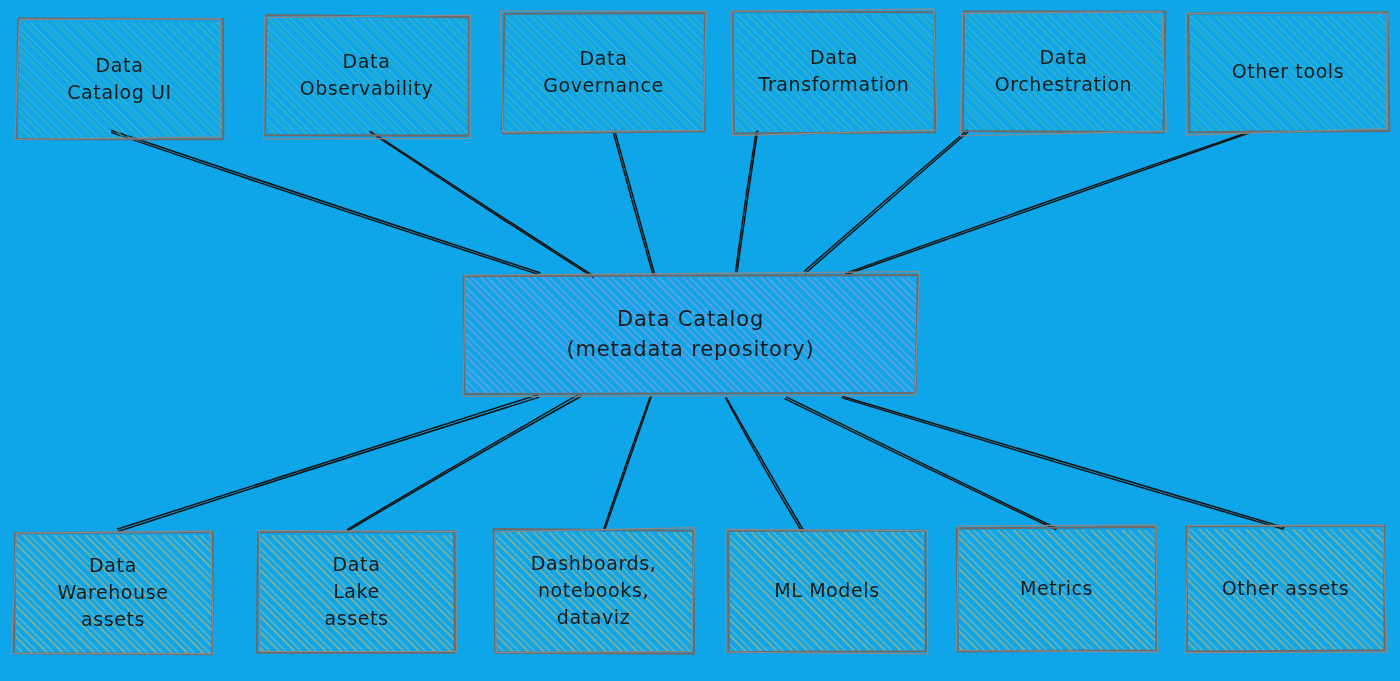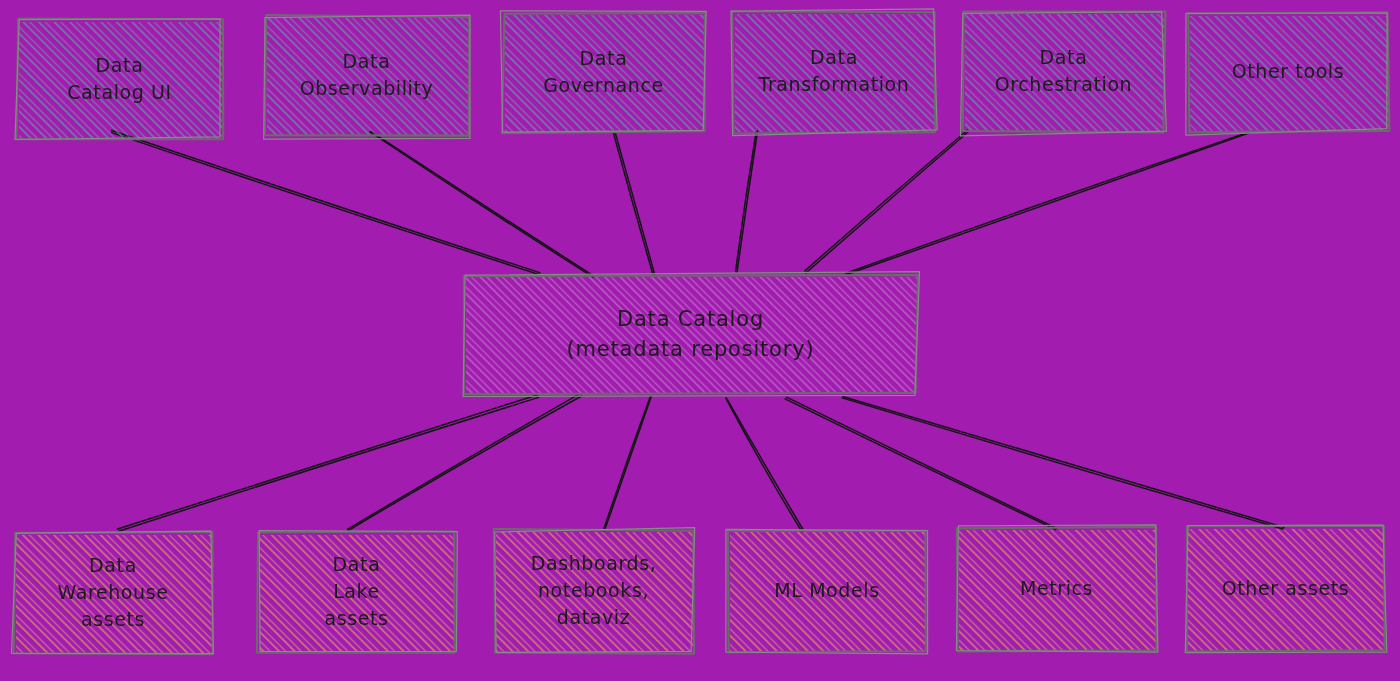--- a/index.html
+++ b/index.html
@@ -8,21 +8,21 @@
     padding: 0;
     background: #ffffff;
   }
   body {
     font-family: "DejaVu Sans", sans-serif;
   }
   #stage {
     position: relative;
     width: 1400px;
     height: 681px;
-    background: #a21caf;
+    background: #0ea5e9;
     overflow: hidden;
   }
   #diagram-svg {
     position: absolute;
     left: 0;
     top: 0;
     width: 1400px;
     height: 681px;
   }
   .node-label {

